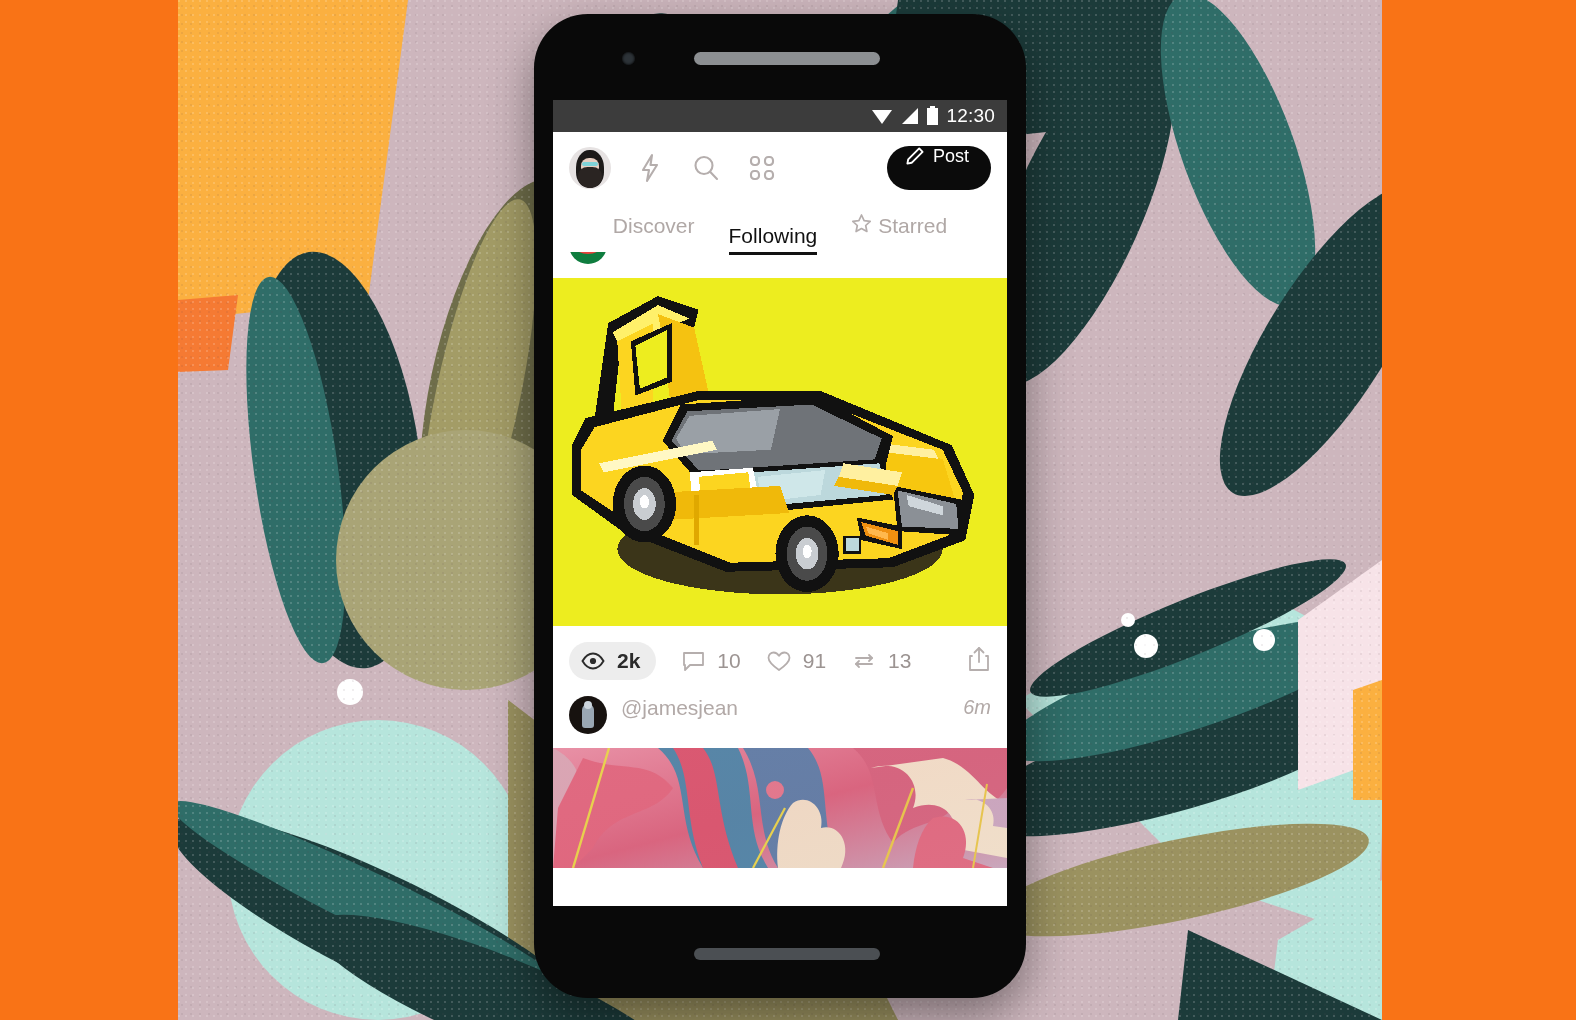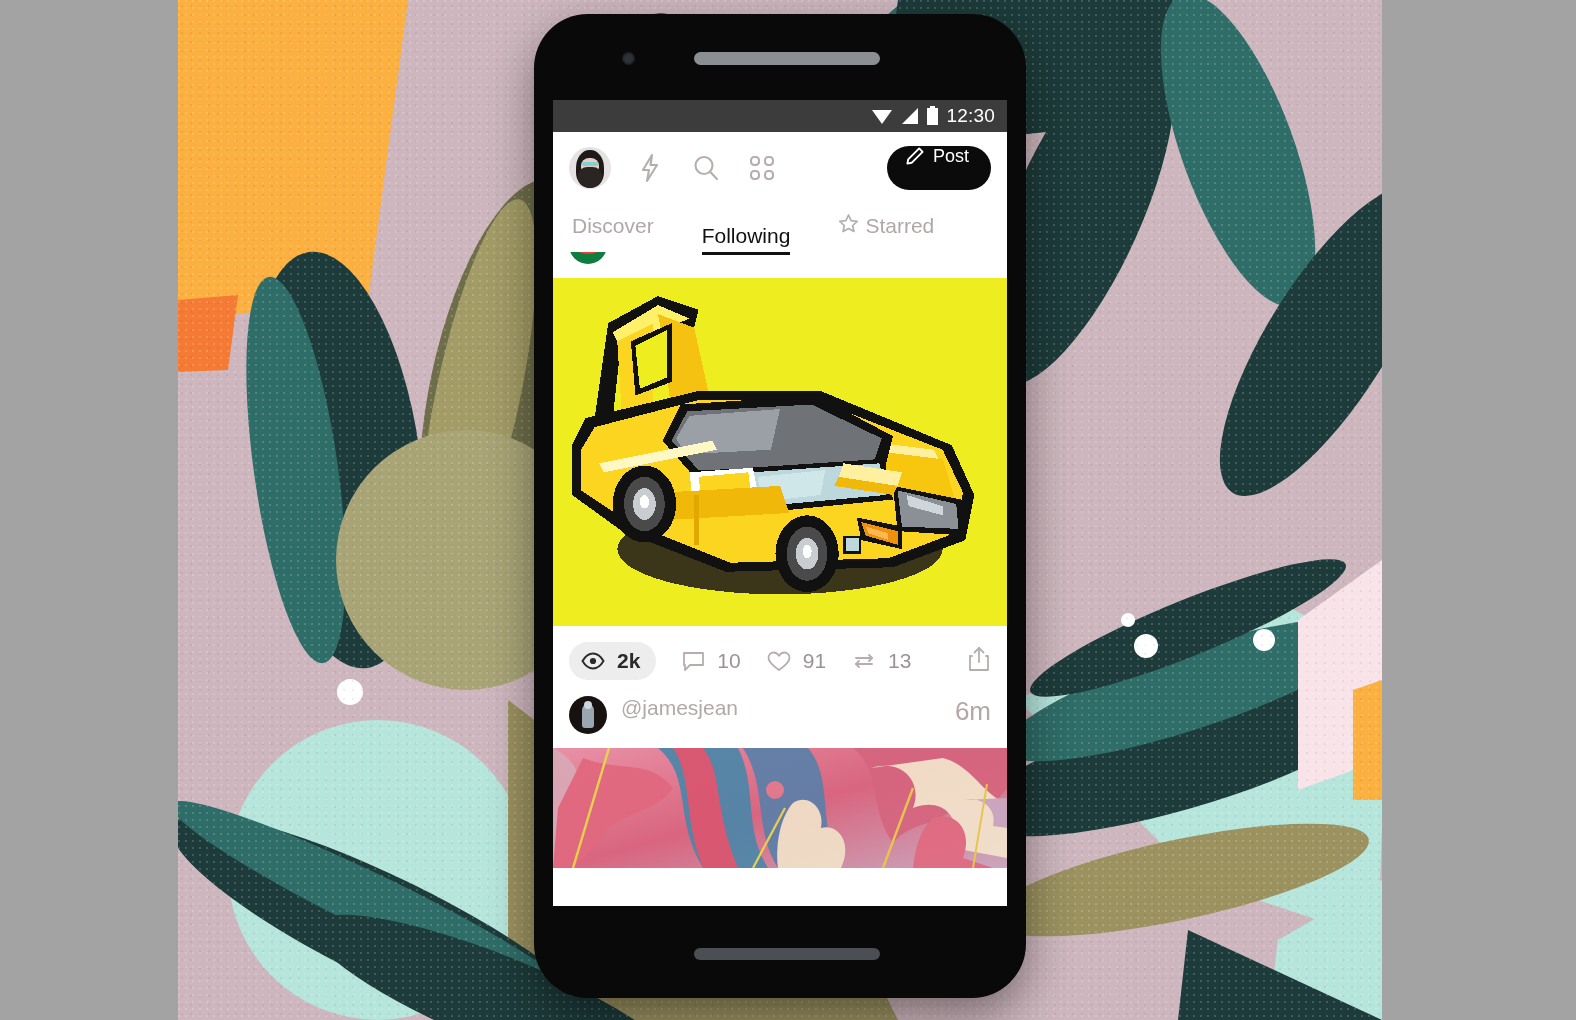--- a/index.html
+++ b/index.html
@@ -10,21 +10,21 @@
     height: 1020px;
     overflow: hidden;
     background: #ffffff;
     font-family: "Liberation Sans", sans-serif;
   }
 
   .stage {
     position: relative;
     width: 1576px;
     height: 1020px;
-    background: #a3a3a3;
+    background: #f97316;
   }
 
   
   .bg-art {
     position: absolute;
     left: 178px;
     top: 0;
     width: 1204px;
     height: 1020px;
     background: #cdb6bd;
@@ -161,24 +161,25 @@
     cursor: pointer;
     flex: 0 0 auto;
   }
 
   
   .tabs {
     height: 48px;
     display: flex;
     align-items: center;
     padding: 0 19px;
-    gap: 48px;
+    gap: 34px;
     background: #fff;
     position: relative;
     z-index: 5;
+    justify-content: center;
   }
   .tab {
     font-size: 21px;
     color: #b0a8a6;
     cursor: pointer;
     position: relative;
     padding-bottom: 5px;
     display: flex;
     align-items: center;
     gap: 6px;
@@ -235,23 +236,24 @@
     width: 8px; height: 8px;
     border-radius: 50%;
     background: #cdd6dd;
   }
   .handle {
     font-size: 21px;
     color: #b2a9a7;
     flex: 1 1 auto;
   }
   .ts {
-    font-size: 26px;
+    font-size: 20px;
     color: #b2a9a7;
     flex: 0 0 auto;
+    font-style: italic;
   }
   .pixel-card {
     width: 100%;
     height: 348px;
     background: #eded1f;
     position: relative;
     overflow: hidden;
   }
   .pixel-card svg { position: absolute; left: 0; top: 0; width: 100%; height: 100%; }
 

